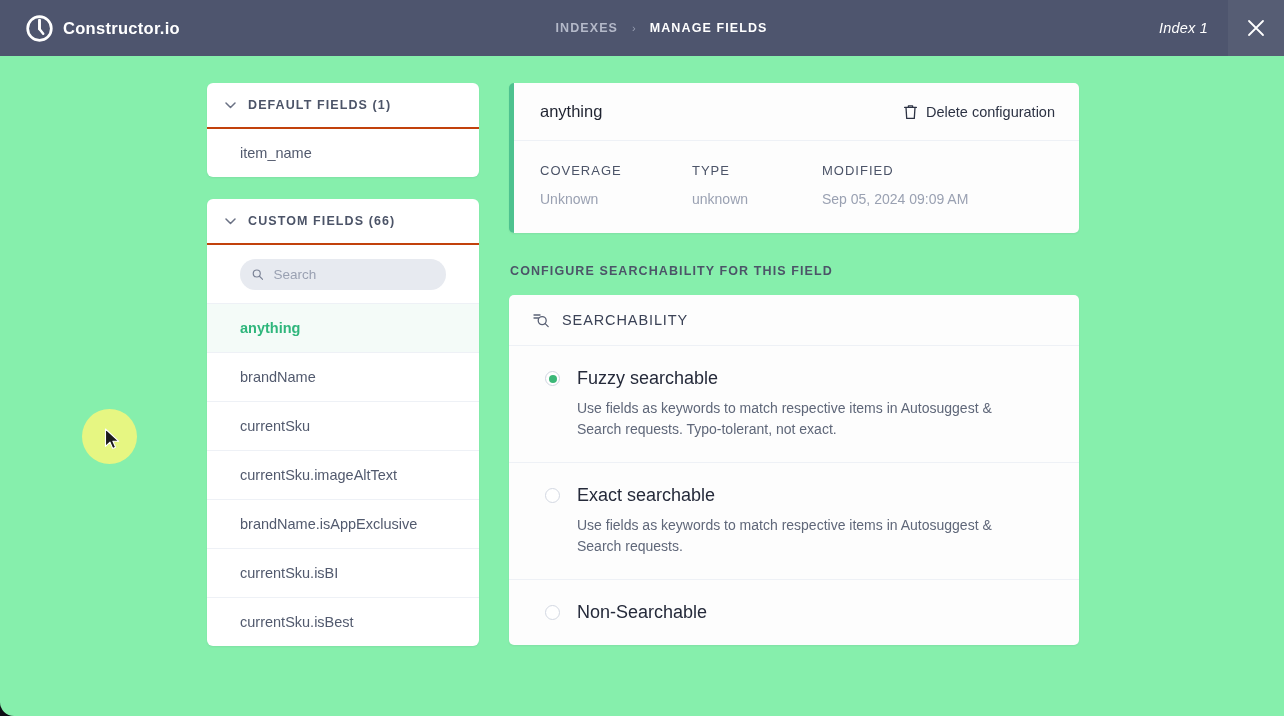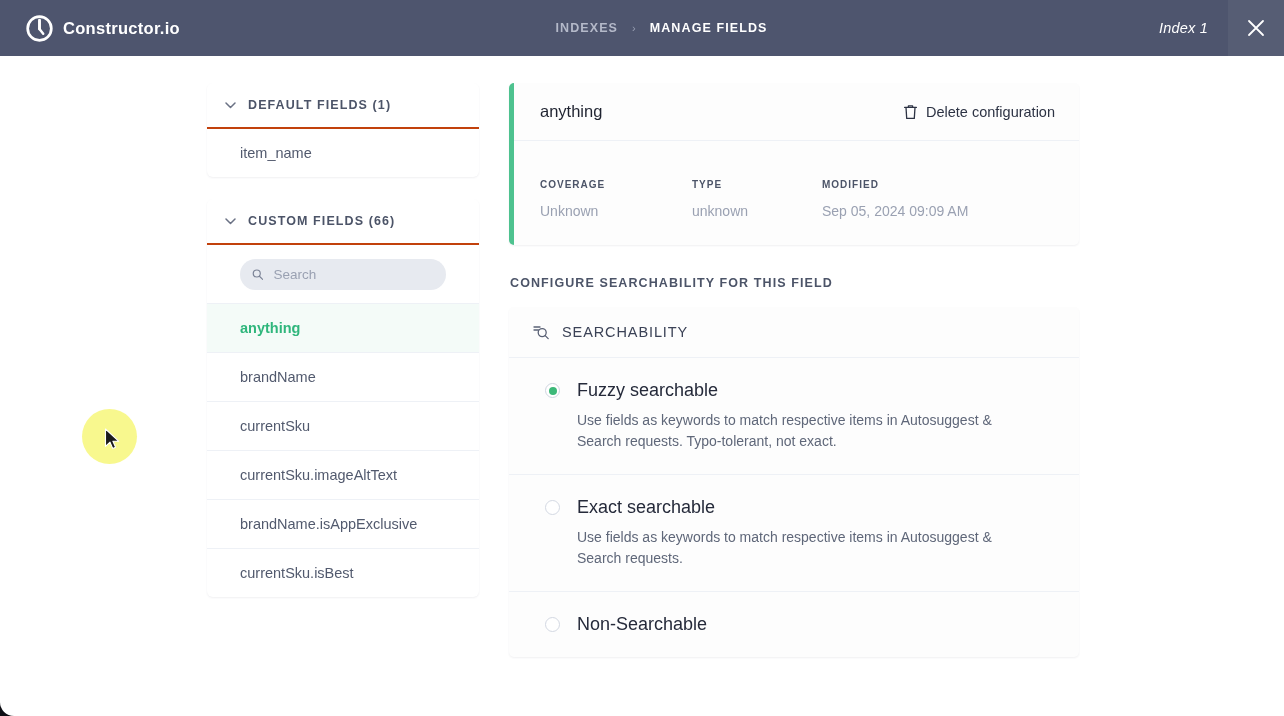--- a/index.html
+++ b/index.html
@@ -5,21 +5,21 @@
   * { box-sizing: border-box; margin: 0; padding: 0; }
   html, body {
     width: 1284px; height: 716px;
     font-family: "Liberation Sans", sans-serif;
     background: #0e0e14;
     overflow: hidden;
   }
   .app {
     position: relative;
     width: 1284px; height: 716px;
-    background: #ffffff;
+    background: #86efac;
     border-bottom-left-radius: 14px;
     overflow: hidden;
   }
 
   
   .topbar {
     position: relative;
     height: 56px;
     background: #4e556e;
     display: flex; align-items: center;
@@ -144,23 +144,22 @@
   }
   .detail-name { font-size: 16.5px; color: #1f2330; }
   .delete-link {
     display: flex; align-items: center; gap: 8px;
     font-size: 14.5px; color: #2d3344; cursor: pointer;
   }
   .meta { display: flex; padding: 22px 26px 26px 26px; }
   .meta-col:nth-child(1) { width: 152px; }
   .meta-col:nth-child(2) { width: 130px; }
   .meta-label {
-    font-size: 10px; font-weight: 700; letter-spacing: 1px;
+    font-size: 13px; font-weight: 400; letter-spacing: 1px;
     color: #4c5468;
-    margin-top: 16px;
   }
   .meta-value { font-size: 14px; color: #9aa1b2; margin-top: 13px; }
 
   .section-label {
     font-size: 12.5px; font-weight: 700; letter-spacing: 1.1px;
     color: #4c5468; margin: 31px 0 17px 1px;
   }
   .search-card {
     background: #fdfdfd; border-radius: 5px;
     box-shadow: 0 1px 2px rgba(36,45,70,.07);
@@ -268,20 +267,21 @@
             </svg>
             <input type="text" placeholder="Search" style="">
           </div>
         </div>
 
         <div class="field-row selected">anything</div>
         <div class="field-row">brandName</div>
         <div class="field-row">currentSku</div>
         <div class="field-row">currentSku.imageAltText</div>
         <div class="field-row">brandName.isAppExclusive</div>
+        <div class="field-row">currentSku.isBI</div>
         <div class="field-row">currentSku.isBest</div>
       </div>
     </div>
 
     <div class="right">
 
       <div class="detail-card">
         <div class="detail-top">
           <span class="detail-name">anything</span>
           <span class="delete-link">

